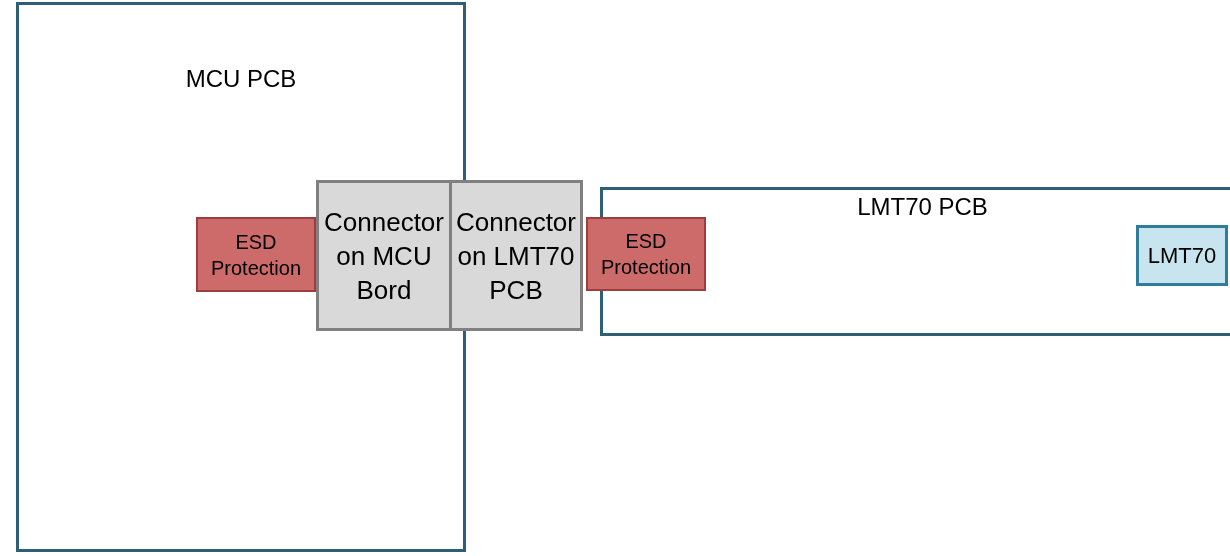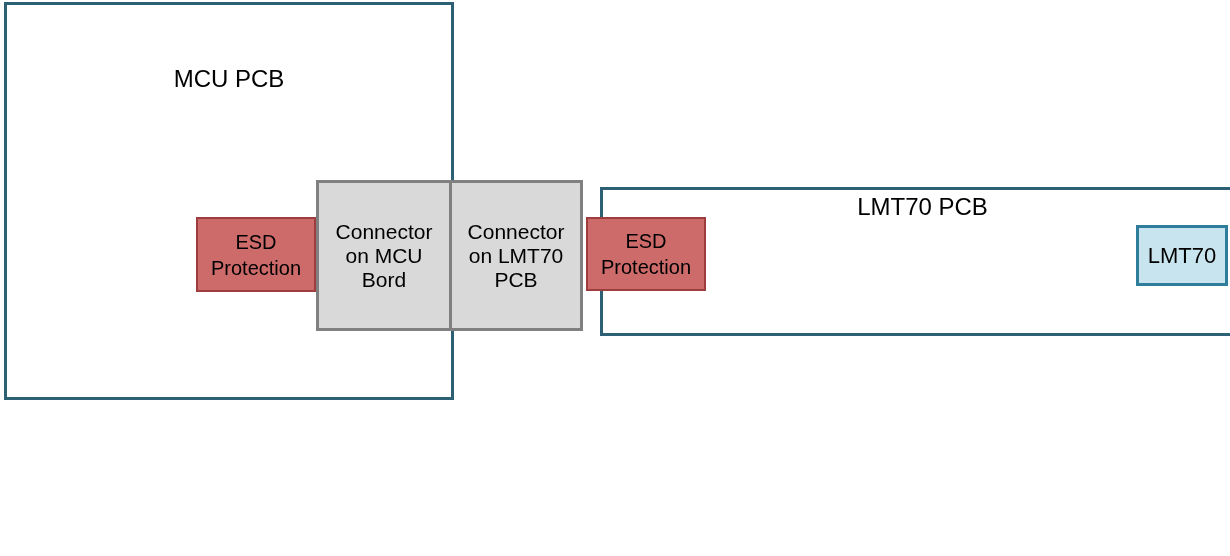--- a/index.html
+++ b/index.html
@@ -19,21 +19,21 @@
   .box {
     position: absolute;
     box-sizing: border-box;
   }
   
   .pcb {
     border: 3px solid var(--pcb-border, #2E6075);
     background: #ffffff;
     z-index: 1;
   }
-  .pcb-mcu   { left: 4px;   top: 2px;   width: 450px; height: 398px; padding-left: 9px; }
+  .pcb-mcu   { left: 16px;   top: 2px;   width: 450px; height: 550px; padding-left: 9px; }
   .pcb-lmt70 { left: 600px; top: 180px; width: 645px; height: 149px; margin-top: 7px; }
 
   .pcb-label {
     position: absolute;
     left: 0;
     width: 100%;
     text-align: center;
     font-size: 24px;
     line-height: 26px;
     white-space: pre-line;
@@ -43,22 +43,22 @@
 
   
   .connector {
     border: 3px solid var(--connector-border, #808080);
     background: var(--connector-fill, #D9D9D9);
     z-index: 3;
     display: flex;
     align-items: center;
     justify-content: center;
     text-align: center;
-    font-size: 21px;
-    line-height: 24px;
+    font-size: 26px;
+    line-height: 34px;
     white-space: pre-line;
   }
   .connector-mcu   { left: 316px; top: 180px; width: 136px; height: 151px; }
   .connector-lmt70 { left: 449px; top: 180px; width: 134px; height: 151px; }
 
   
   .esd {
     border: 2px solid var(--esd-border, #9E3D3D);
     background: var(--esd-fill, #CD6A6A);
     z-index: 2;

